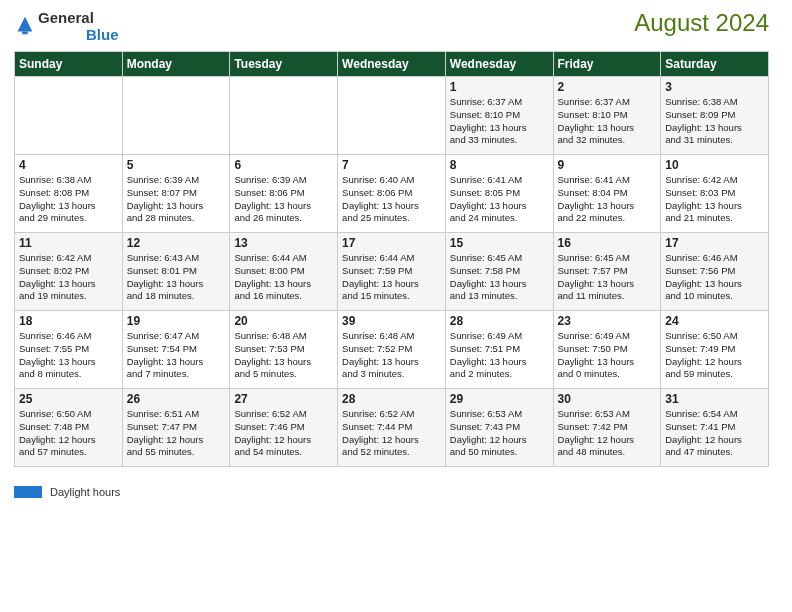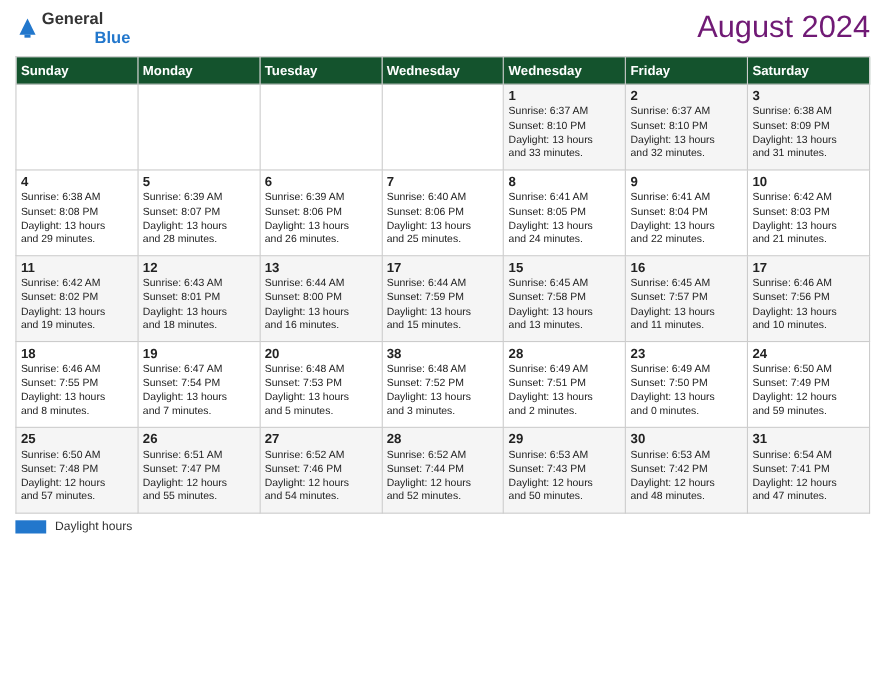--- a/index.html
+++ b/index.html
@@ -5,21 +5,21 @@
     * { box-sizing: border-box; margin: 0; padding: 0; }
     body {
       font-family: Arial, sans-serif;
       background: #fff;
       width: 792px;
       height: 612px;
       overflow: hidden;
     }
     .container {
       width: 792px;
-      padding: 10px 1px 10px 14px;
+      padding: 10px 23px 10px 14px;
     }
     .header {
       display: flex;
       align-items: flex-start;
       justify-content: space-between;
       margin-bottom: 8px;
     }
     .logo {
       display: flex;
       align-items: center;
@@ -43,23 +43,23 @@
     }
     .logo-icon {
       width: 22px;
       height: 22px;
       margin-bottom: 2px;
     }
     .title-block {
       text-align: right;
     }
     .month-year {
-      font-size: 28px;
+      font-size: 24px;
       font-weight: normal;
-      color: #701a75;
+      color: #4d7c0f;
       line-height: 1.1;
     }
     .location {
       font-size: 15px;
       color: #444;
     }
     table {
       width: 100%;
       border-collapse: collapse;
       table-layout: fixed;
@@ -95,21 +95,21 @@
       line-height: 1.35;
       color: #222;
     }
     .empty-cell {
       background: #fff !important;
     }
     .footer {
       display: flex;
       align-items: center;
       gap: 8px;
-      margin-top: 6px;
+      margin-top: 19px;
       font-size: 11px;
       color: #333;
     }
     .footer-swatch {
       width: 28px;
       height: 12px;
       background: #2277cc;
       display: inline-block;
     }
   </style>
@@ -291,21 +291,21 @@
 and 7 minutes.</div>
           </td>
           <td>
             <div class="day-num">20</div>
             <div class="day-info" style="white-space: pre-line;">Sunrise: 6:48 AM
 Sunset: 7:53 PM
 Daylight: 13 hours
 and 5 minutes.</div>
           </td>
           <td>
-            <div class="day-num">38</div>
+            <div class="day-num">39</div>
             <div class="day-info" style="white-space: pre-line;">Sunrise: 6:48 AM
 Sunset: 7:52 PM
 Daylight: 13 hours
 and 3 minutes.</div>
           </td>
           <td>
             <div class="day-num">28</div>
             <div class="day-info" style="white-space: pre-line;">Sunrise: 6:49 AM
 Sunset: 7:51 PM
 Daylight: 13 hours

